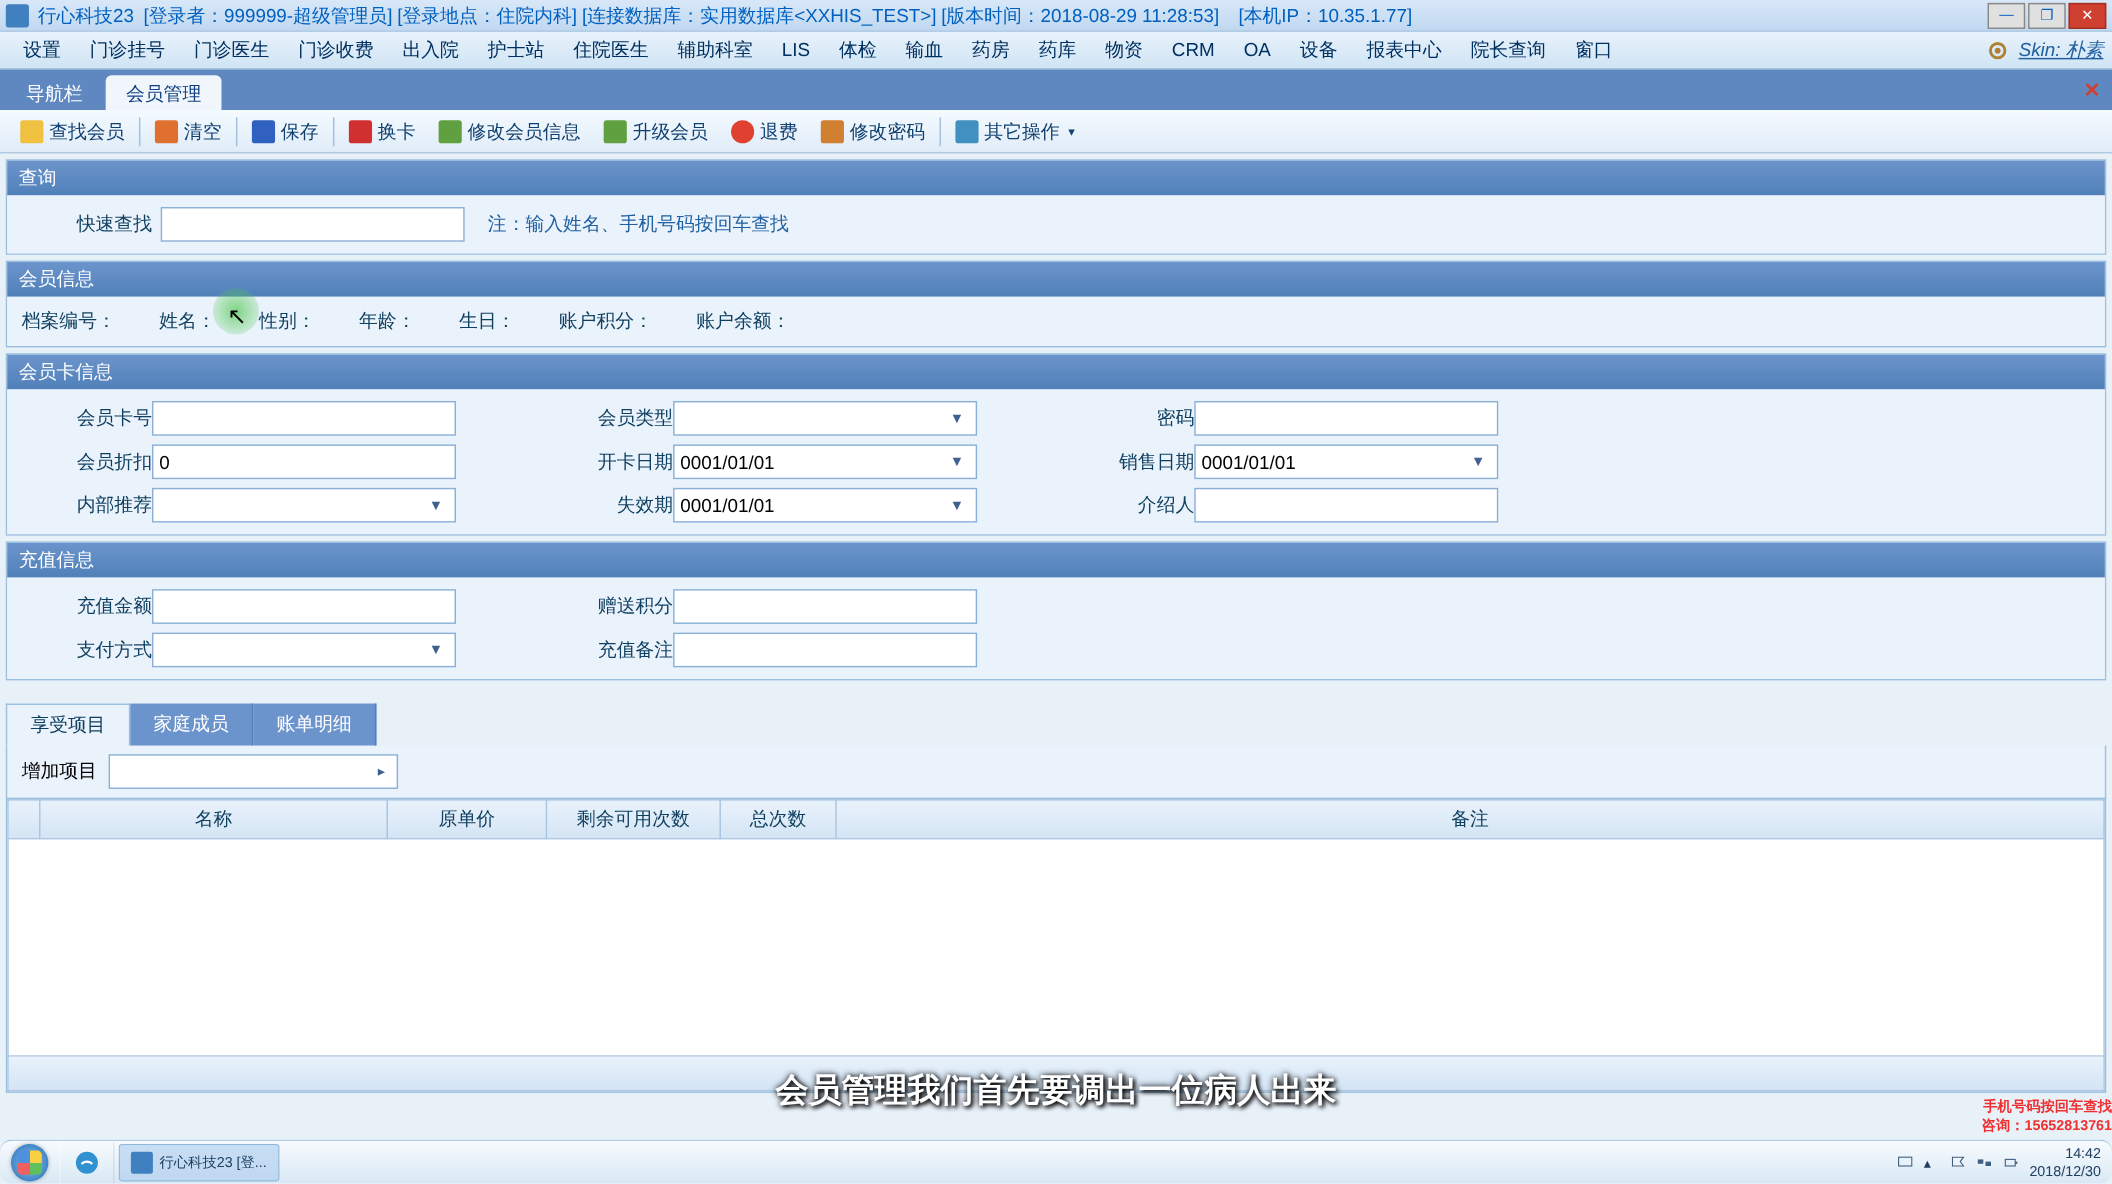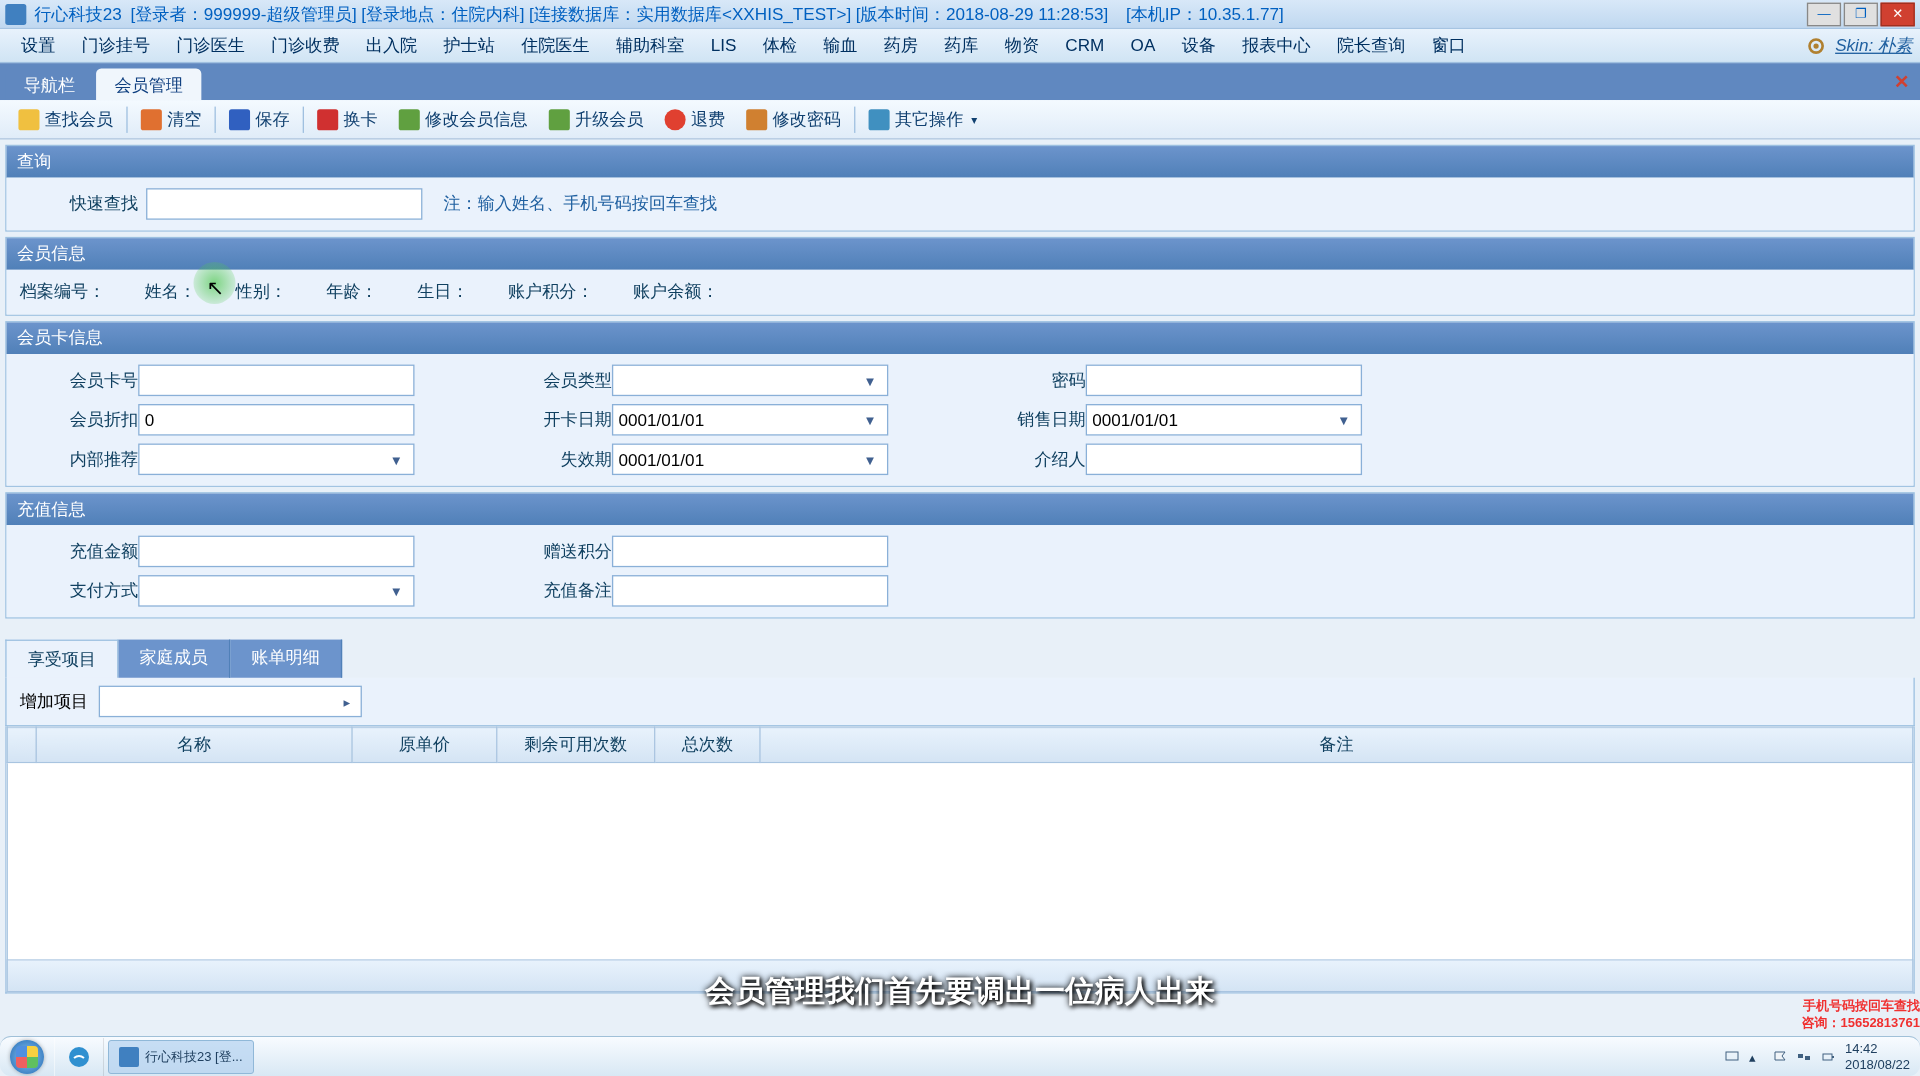--- a/index.html
+++ b/index.html
@@ -52,21 +52,21 @@
 .gridfoot { height:24px; background:linear-gradient(#e8f2fc,#d4e4f4); border:1px solid #a8c4e0; border-top:none; }
 .subtitle { position:absolute; left:50%; transform:translateX(-50%); bottom:64px; font-size:30px; font-weight:bold; color:#fff; text-shadow:0 0 6px #000,2px 2px 4px #000; }
 .adtext { position:absolute; right:0; bottom:44px; color:#f03030; font-size:18px; font-weight:bold; text-align:right; line-height:1.3; }
 .taskbar { position:absolute; left:0; right:0; bottom:0; height:40px; background:linear-gradient(#f8fbff,#d8e8f4); border-top:1px solid #a0c0d8; display:flex; align-items:center;border-radius:11px; }
 .taskbar .start { width:54px; height:40px; display:flex; align-items:center; justify-content:center; }
 .taskbar .start .orb { width:34px; height:34px; border-radius:50%; background:radial-gradient(#8ec8f8,#2068b0); box-shadow:0 0 4px rgba(0,0,0,.3); position:relative; }
 .taskbar .start .orb::before { content:""; position:absolute; inset:6px; background:conic-gradient(#f8d040 0 90deg,#60c060 90deg 180deg,#f06060 180deg 270deg,#5090e0 270deg 360deg); border-radius:4px; }
 .taskbar .pin { width:50px; height:38px; display:flex; align-items:center; justify-content:center; border-left:1px solid rgba(255,255,255,.5); border-right:1px solid rgba(0,0,0,.1); }
 .taskbar .taskbtn { height:34px; background:rgba(180,210,240,.7); border:1px solid #90b8d8; border-radius:3px; padding:0 10px; display:flex; align-items:center; gap:6px; margin-left:4px; color:#204060; }
 .taskbar .tray { margin-left:auto; display:flex; align-items:center; gap:10px; padding:0 10px; color:#204060; }
-.taskbar .clock { text-align:left; font-size:12px; line-height:1.2; }
+.taskbar .clock { text-align:right; font-size:12px; line-height:1.2; }
 .trayicon { width:14px; height:14px; display:inline-block; }
 .scaler { transform:scale(1.316); transform-origin:top left; width:1459px; height:817px; }
 </style>
 </head>
 <body>
 
 <div class="scaler">
 <div class="titlebar">
   <span class="appicon"></span>
   <span>行心科技23</span>&nbsp;&nbsp;
@@ -349,16 +349,16 @@
     <span class="trayicon"><svg viewBox="0 0 14 14">
           <rect x="1" y="4" width="5" height="4" fill="#406080"></rect>
           <rect x="8" y="6" width="5" height="4" fill="#406080"></rect>
         </svg></span>
     <span class="trayicon"><svg viewBox="0 0 14 14">
           <rect x="2" y="4" width="9" height="6" fill="none" stroke="#406080"></rect>
           <rect x="11" y="6" width="2" height="2" fill="#406080"></rect>
         </svg></span>
     <div class="clock">
       <div>14:42</div>
-        <div>2018/08/22</div>
+        <div>2018/12/30</div>
     </div>
   </div>
 </div>
 
 </body></html>

